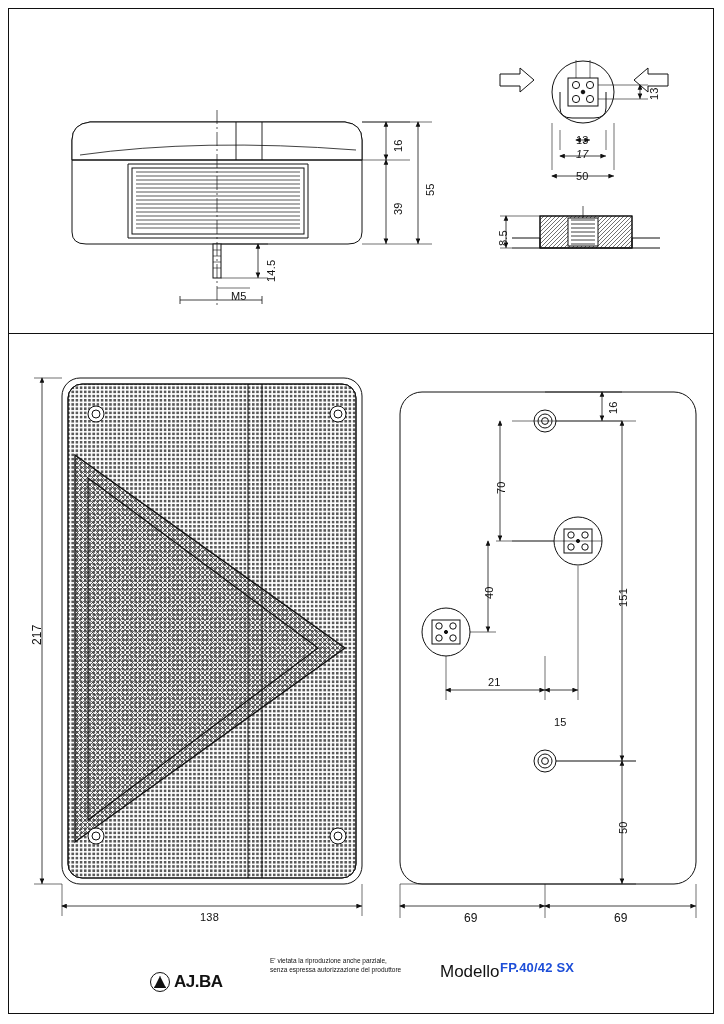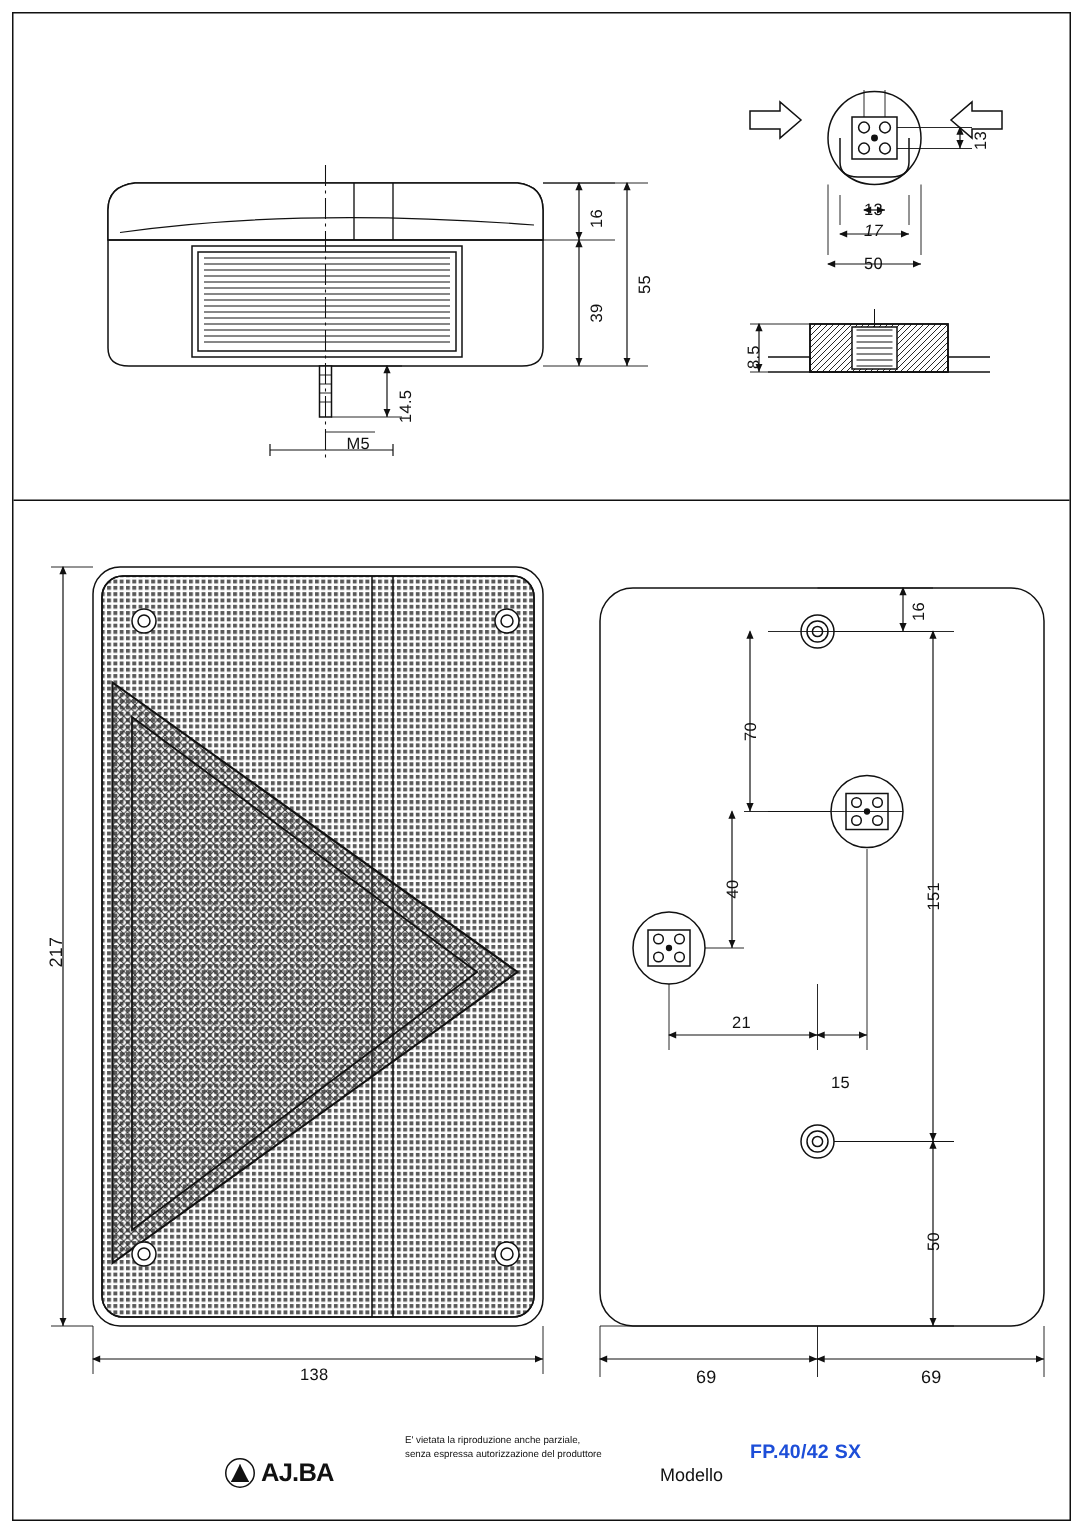--- a/index.html
+++ b/index.html
@@ -49,21 +49,21 @@
   .tb-brand{
     font-weight:bold;font-size:17px;letter-spacing:-0.5px;color:#111;
     font-family:"Liberation Sans", sans-serif;
   }
   .tb-note{
     position:absolute;left:120px;top:8px;width:160px;
     font-size:6.5px;line-height:9px;color:#111;
     font-family:"Liberation Sans", sans-serif;
   }
   .tb-modello{
-    position:absolute;left:290px;top:28px;font-size:12px;color:#111;
+    position:absolute;left:290px;top:14px;font-size:17px;color:#111;
   }
   .tb-model-val{
     position:absolute;left:350px;top:12px;font-size:13px;font-weight:bold;color:#1d4ed8;
     letter-spacing:0.2px;
   }
 </style>
 </head>
 <body>
 
 <div id="sheet">

